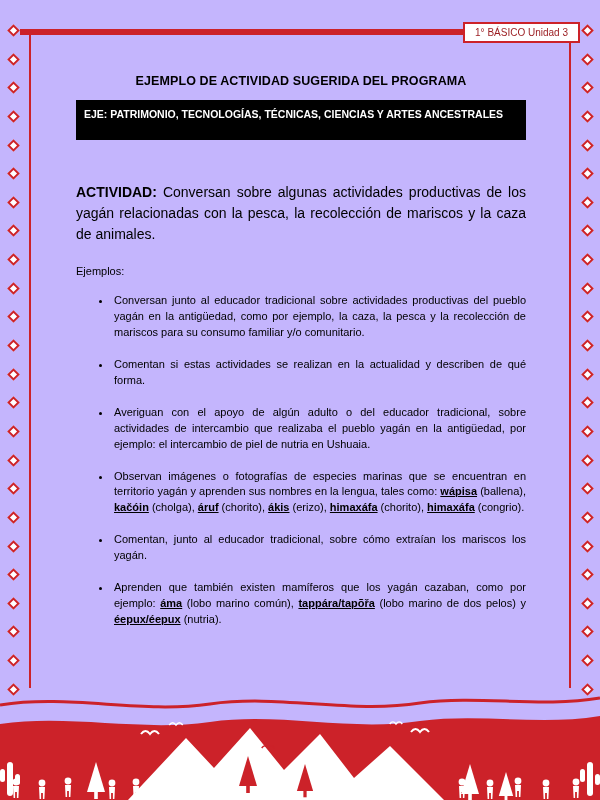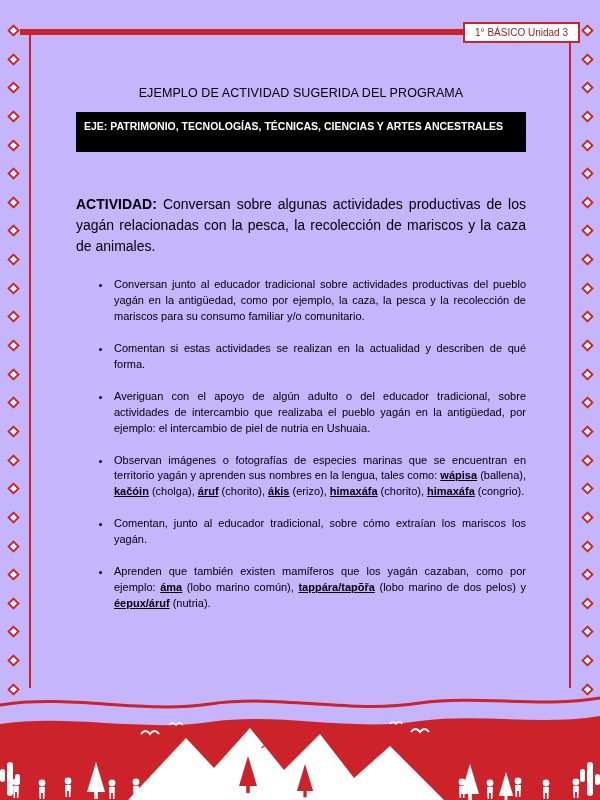--- a/index.html
+++ b/index.html
@@ -25,22 +25,22 @@
   .vrule.right { right: 29px; }
 
   
   .top-bar { position: absolute; left: 20px; right: 20px; top: 29px; height: 6px; background: var(--red); }
   .badge { position: absolute; top: 22px; right: 20px; z-index: 4; background: #fff;
            border: 2px solid var(--red); color: #9a1b1f; font-size: 10px;
            padding: 3px 10px; white-space: nowrap; }
 
   
   .content { position: absolute; left: 76px; right: 74px; top: 74px; color: #000; }
-  .title { font-size: 12.5px; font-weight: normal; text-align: center;
-           margin: 12px 0 12px 0; letter-spacing: 0.1px; }
+  .title { font-size: 12.5px; font-weight: bold; text-align: center;
+           margin: 0 0 12px 0; letter-spacing: 0.1px; }
   .eje-bar { background: var(--black); color: #fff; font-weight: bold; font-size: 10.5px;
              line-height: 1.25; padding: 8px 8px; height: 40px; box-sizing: border-box;
              margin-bottom: 42px; }
   .actividad { font-size: 14px; line-height: 1.5; text-align: justify; margin: 0 0 20px 0; }
   .actividad b { font-weight: bold; }
   .ejemplos { font-size: 11px; margin: 0 0 10px 0; }
   ul.bullets { margin: 0; padding: 0 0 0 36px; font-size: 11px; line-height: 1.45;
                text-align: justify; list-style: disc outside; }
   ul.bullets li { margin: 16px 0 3px 0; padding-left: 2px; }
   ul.bullets b { font-weight: bold; text-decoration: underline; }
@@ -116,28 +116,29 @@
 
     <div class="eje-bar">
       <span>EJE: PATRIMONIO, TECNOLOGÍAS, TÉCNICAS, CIENCIAS Y ARTES ANCESTRALES</span>
     </div>
 
     <p class="actividad">
       <b>ACTIVIDAD:</b>
       <span>Conversan sobre algunas actividades productivas de los yagán relacionadas con la pesca, la recolección de mariscos y la caza de animales.</span>
     </p>
 
+    <p class="ejemplos">Ejemplos:</p>
 
     <ul class="bullets" id="bullets">
         <li><span>Conversan junto al educador tradicional sobre actividades productivas del pueblo yagán en la antigüedad, como por ejemplo, la caza, la pesca y la recolección de mariscos para su consumo familiar y/o comunitario.</span></li>
         <li><span>Comentan si estas actividades se realizan en la actualidad y describen de qué forma.</span></li>
         <li><span>Averiguan con el apoyo de algún adulto o del educador tradicional, sobre actividades de intercambio que realizaba el pueblo yagán en la antigüedad, por ejemplo: el intercambio de piel de nutria en Ushuaia.</span></li>
         <li><span>Observan imágenes o fotografías de especies marinas que se encuentran en territorio yagán y aprenden sus nombres en la lengua, tales como: </span><b>wápisa</b><span> (ballena), </span><b>kačóin</b><span> (cholga), </span><b>áruf</b><span> (chorito), </span><b>ákis</b><span> (erizo), </span><b>himaxáfa</b><span> (chorito), </span><b>himaxáfa</b><span> (congrio).</span></li>
         <li><span>Comentan, junto al educador tradicional, sobre cómo extraían los mariscos los yagán.</span></li>
-        <li><span>Aprenden que también existen mamíferos que los yagán cazaban, como por ejemplo: </span><b>áma</b><span> (lobo marino común), </span><b>tappára/tapõřa</b><span> (lobo marino de dos pelos) y </span><b>éepux/áruf</b><span> (nutria).</span></li>
+        <li><span>Aprenden que también existen mamíferos que los yagán cazaban, como por ejemplo: </span><b>áma</b><span> (lobo marino común), </span><b>tappára/tapõřa</b><span> (lobo marino de dos pelos) y </span><b>éepux/éepux</b><span> (nutria).</span></li>
       </ul>
   </div>
 
   <svg class="footer-art" viewBox="0 0 600 112" preserveAspectRatio="none">
     <defs>
       <g id="person">
         <circle cx="0" cy="0" r="3.4"></circle>
         <path d="M-3,4 L3,4 L2.4,16 L0.9,16 L0.9,10 L-0.9,10 L-0.9,16 L-2.4,16 Z"></path>
       </g>
       <g id="tree">

